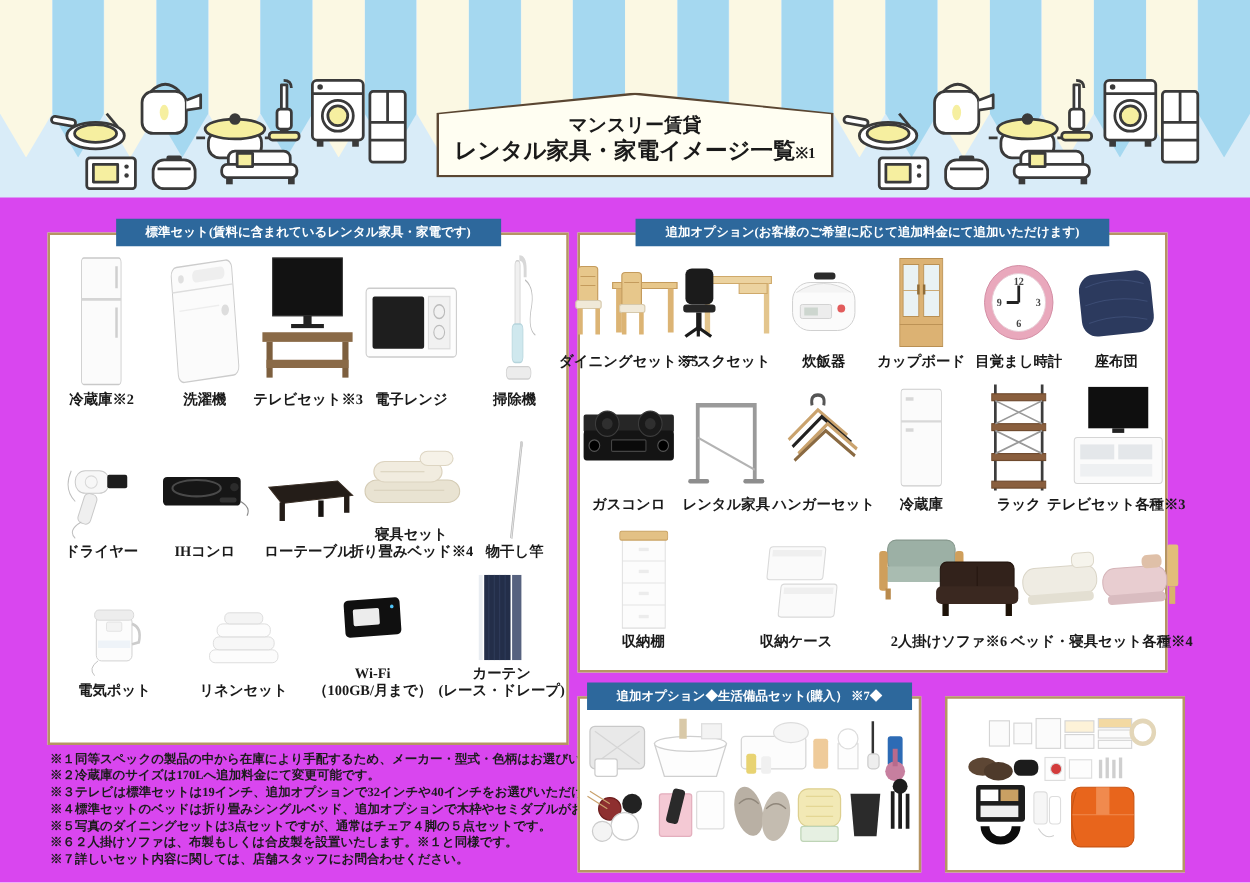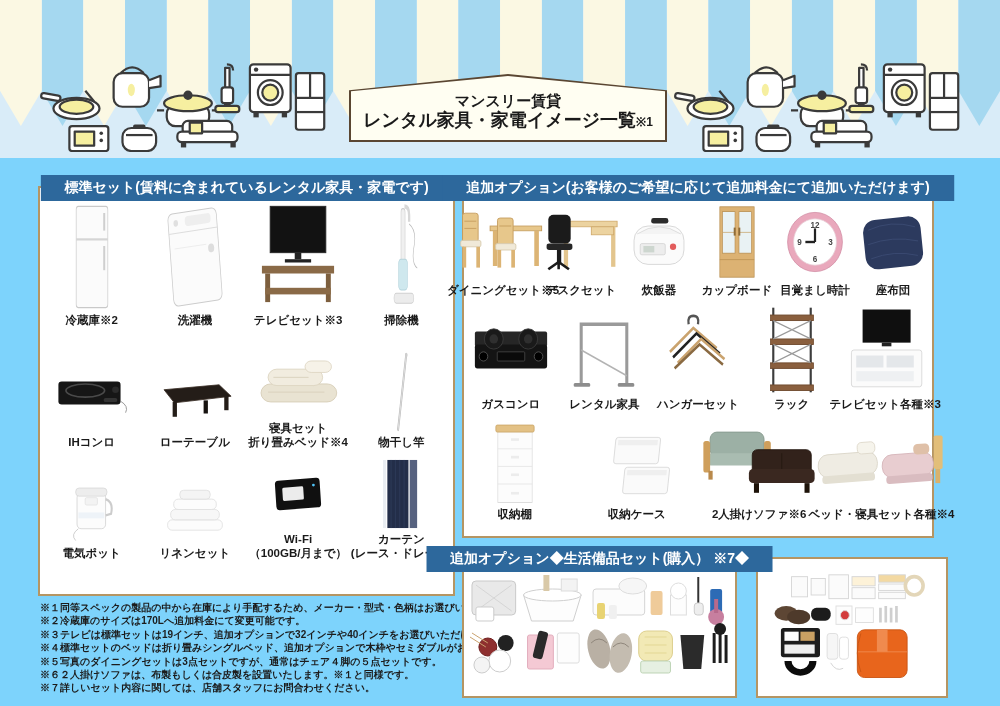--- a/index.html
+++ b/index.html
@@ -1,38 +1,38 @@
 <!DOCTYPE html>
 <html><head>
 <meta charset="utf-8">
 <style>
   html,body{margin:0;padding:0;background:#ffffff;}
-  #app{position:relative;width:1000px;height:706px;overflow:hidden;background:#7dd3fc;
-       font-family:Liberation Sans, sans-serif;color:#1a1a1a;}
+  #app{position:relative;width:1000px;height:706px;overflow:hidden;background:#d946ef;
+       font-family:Liberation Serif, serif;color:#1a1a1a;}
   
   .banner{position:absolute;left:0;top:0;width:1000px;height:158px;background:#d9ecf8;}
   .stripes{position:absolute;left:0;top:0;width:1000px;height:126px;display:flex;}
   .stripe{flex:1;height:100%;clip-path:polygon(0 0,100% 0,100% 72%,50% 100%,0 72%);}
   .decor{position:absolute;top:50px;width:292px;height:102px;}
   .decor svg{width:100%;height:100%;}
   .decor-left{left:34px;}
   .decor-right{left:668px;}
   
   .plaque{position:absolute;left:349px;top:74px;width:318px;height:68px;z-index:6;
           clip-path:polygon(0 24%,50% 0,100% 24%,100% 100%,0 100%);background:#5a4632;}
   .plaque-inner{position:absolute;left:2px;top:2px;right:2px;bottom:2px;
           clip-path:polygon(0 24%,50% 0,100% 24%,100% 100%,0 100%);background:#fffef2;
           display:flex;flex-direction:column;align-items:center;justify-content:center;padding-top:8px;}
   .plaque-line1{font-size:15px;font-weight:bold;line-height:1.2;}
   .plaque-line2{font-size:18px;font-weight:bold;line-height:1.2;}
   .plaque-note{font-size:12px;font-weight:bold;}
   
   .panel{position:absolute;background:#ffffff;border:2px solid #b59563;box-sizing:border-box;}
   .panel-header{position:absolute;top:-13px;left:50%;transform:translateX(-50%);
-          background:#2d689c;color:#ffffff;font-weight:bold;font-size:14px;
+          background:#2d689c;color:#ffffff;font-weight:bold;font-size:10px;
           padding:4px 24px;white-space:nowrap;z-index:3;}
   .panel-header.small{font-size:10.5px;padding:4px 5px;}
   #standard-panel{left:38px;top:186px;width:417px;height:410px;}
   #optional-panel{left:462px;top:186px;width:472px;height:352px;}
   #lifegoods-panel{left:462px;top:557px;width:275px;height:141px;}
   #disaster-panel{left:756px;top:557px;width:192px;height:141px;}
   .grid{position:absolute;left:0;top:0;right:0;padding-top:14px;}
   .grid-row{display:flex;align-items:flex-end;}
   .cell{flex:1;display:flex;flex-direction:column;align-items:center;min-width:0;}
   .cell .img{display:flex;align-items:flex-end;justify-content:center;}
@@ -209,33 +209,57 @@
                 <rect x="34" y="52" width="32" height="3" fill="#222222"></rect>
                 <rect x="6" y="58" width="88" height="7" fill="#8a6a47"></rect>
                 <rect x="10" y="65" width="6" height="26" fill="#7d5f3e"></rect>
                 <rect x="84" y="65" width="6" height="26" fill="#7d5f3e"></rect>
                 <rect x="10" y="78" width="80" height="6" fill="#8a6a47"></rect>
               </svg>
             </div>
             <div class="lbl"><span>テレビセット※3</span></div>
           </div>
           <div class="cell">
+            <div class="img" style="width: 86px; height: 110px;">
+              <svg viewBox="0 0 100 100" preserveAspectRatio="none" width="100%" height="100%">
+                <rect x="8" y="26" width="84" height="50" rx="3" fill="#fdfdfd" stroke="#cccccc"></rect>
+                <rect x="14" y="32" width="48" height="38" rx="2" fill="#1e1e1e"></rect>
+                <rect x="66" y="32" width="20" height="38" fill="#f1f1f1" stroke="#dddddd"></rect>
+                <circle cx="76" cy="43" r="5" fill="none" stroke="#bbbbbb"></circle>
+                <circle cx="76" cy="58" r="5" fill="none" stroke="#bbbbbb"></circle>
+              </svg>
+            </div>
+            <div class="lbl"><span>電子レンジ</span></div>
+          </div>
+          <div class="cell">
             <div class="img" style="width: 58px; height: 110px;">
               <svg viewBox="0 0 100 100" preserveAspectRatio="none" width="100%" height="100%">
                 <path d="M56 4 q8 0 8 8 v6" fill="none" stroke="#d8d8d8" stroke-width="4"></path>
                 <rect x="50" y="6" width="7" height="62" rx="3" fill="#f0f0f0" stroke="#cfcfcf"></rect>
                 <rect x="46" y="52" width="15" height="28" rx="4" fill="#cfe8ee" stroke="#b5d4dc"></rect>
                 <rect x="38" y="83" width="34" height="9" rx="4" fill="#ececec" stroke="#cfcfcf"></rect>
                 <path d="M64 20 q14 6 8 22 q-4 14 6 18" fill="none" stroke="#bbbbbb"></path>
               </svg>
             </div>
             <div class="lbl"><span>掃除機</span></div>
           </div>
         </div>
         <div class="grid-row" style="margin-top: 10px;">
+          <div class="cell">
+            <div class="img" style="width: 80px; height: 82px;">
+              <svg viewBox="0 0 100 100" preserveAspectRatio="none" width="100%" height="100%">
+                <rect x="24" y="30" width="34" height="22" rx="10" fill="#f7f7f7" stroke="#c9c9c9"></rect>
+                <rect x="56" y="34" width="20" height="13" rx="2" fill="#1d1d1d"></rect>
+                <rect transform="rotate(18 36 66)" x="30" y="52" width="13" height="30" rx="5" fill="#efefef" stroke="#c9c9c9"></rect>
+                <path d="M30 80 q-14 8 -6 16 M20 30 q-8 18 4 30" fill="none" stroke="#bfbfbf"></path>
+                <circle cx="40" cy="41" r="6" fill="none" stroke="#d8d8d8"></circle>
+              </svg>
+            </div>
+            <div class="lbl"><span>ドライヤー</span></div>
+          </div>
           <div class="cell">
             <div class="img" style="width: 84px; height: 82px;">
               <svg viewBox="0 0 100 100" preserveAspectRatio="none" width="100%" height="100%">
                 <rect x="10" y="36" width="74" height="28" rx="4" fill="#161616"></rect>
                 <ellipse cx="42" cy="47" rx="23" ry="8" fill="none" stroke="#4a4a4a" stroke-width="2"></ellipse>
                 <rect x="64" y="56" width="16" height="5" rx="2" fill="#333333"></rect>
                 <circle cx="78" cy="46" r="4" fill="#2b2b2b"></circle>
                 <path d="M84 60 q10 6 6 14" fill="none" stroke="#888888"></path>
               </svg>
             </div>
@@ -451,20 +475,31 @@
                 <g fill="none" stroke-width="3">
                   <path d="M38 22 q-2 -9 6 -9 q8 0 6 9" stroke="#555555"></path>
                   <path d="M14 52 L44 26 L74 48" stroke="#caa36e"></path>
                   <path d="M18 58 L48 32 L78 54" stroke="#222222"></path>
                   <path d="M24 64 L54 38 L84 60" stroke="#caa36e"></path>
                   <path d="M20 70 L52 44 L82 66" stroke="#8a6a42"></path>
                 </g>
               </svg>
             </div>
             <div class="lbl"><span>ハンガーセット</span></div>
+          </div>
+          <div class="cell">
+            <div class="img" style="width: 62px; height: 92px;">
+              <svg viewBox="0 0 100 100" preserveAspectRatio="none" width="100%" height="100%">
+                <rect x="24" y="8" width="52" height="84" rx="3" fill="#fbfbfb" stroke="#cccccc"></rect>
+                <line x1="24" y1="36" x2="76" y2="36" stroke="#d8d8d8" stroke-width="2"></line>
+                <rect x="30" y="15" width="10" height="3" fill="#d8d8d8"></rect>
+                <rect x="30" y="42" width="10" height="3" fill="#d8d8d8"></rect>
+              </svg>
+            </div>
+            <div class="lbl"><span>冷蔵庫</span></div>
           </div>
           <div class="cell">
             <div class="img" style="width: 72px; height: 92px;">
               <svg viewBox="0 0 100 100" preserveAspectRatio="none" width="100%" height="100%">
                 <g stroke="#3d3d3d" stroke-width="3">
                   <line x1="24" y1="4" x2="24" y2="96"></line>
                   <line x1="76" y1="4" x2="76" y2="96"></line>
                 </g>
                 <g fill="#8a5f3e" stroke="#6f4a2e">
                   <rect x="20" y="12" width="60" height="6"></rect>

